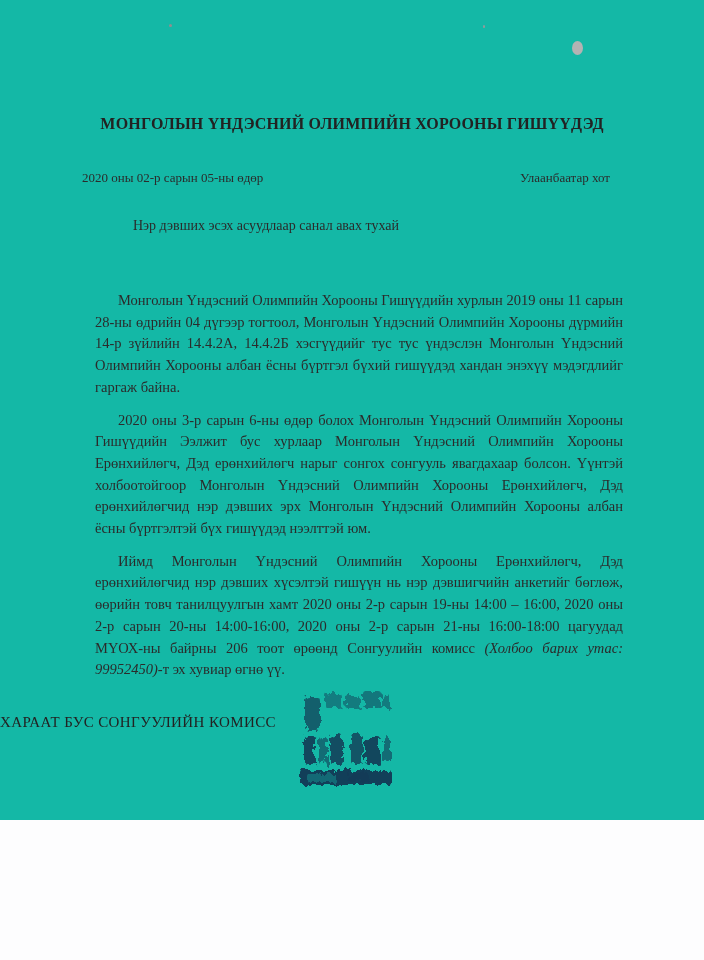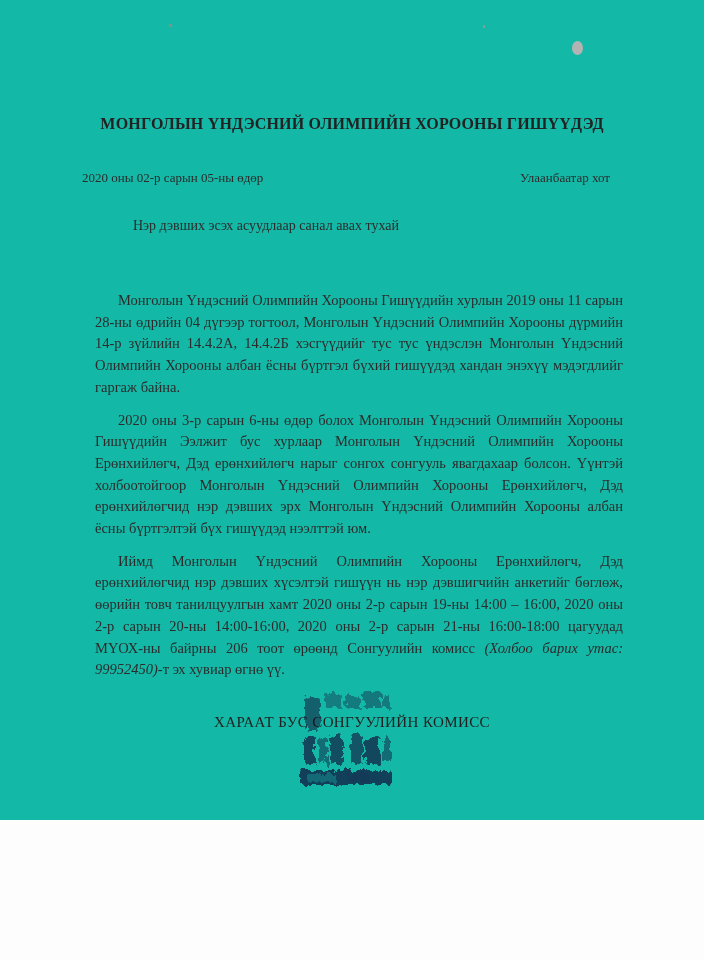--- a/index.html
+++ b/index.html
@@ -57,21 +57,20 @@
     text-indent: 23px;
   }
   .italic-note {
     font-style: italic;
   }
   .footer-line {
     position: absolute;
     top: 714px;
     left: 0;
     width: 704px;
-    text-align: center;
     font-size: 15px;
     letter-spacing: 0.4px;
     color: #222;
   }
   .stamp {
     position: absolute;
     top: 691px;
     left: 299px;
     width: 93px;
     height: 103px;

